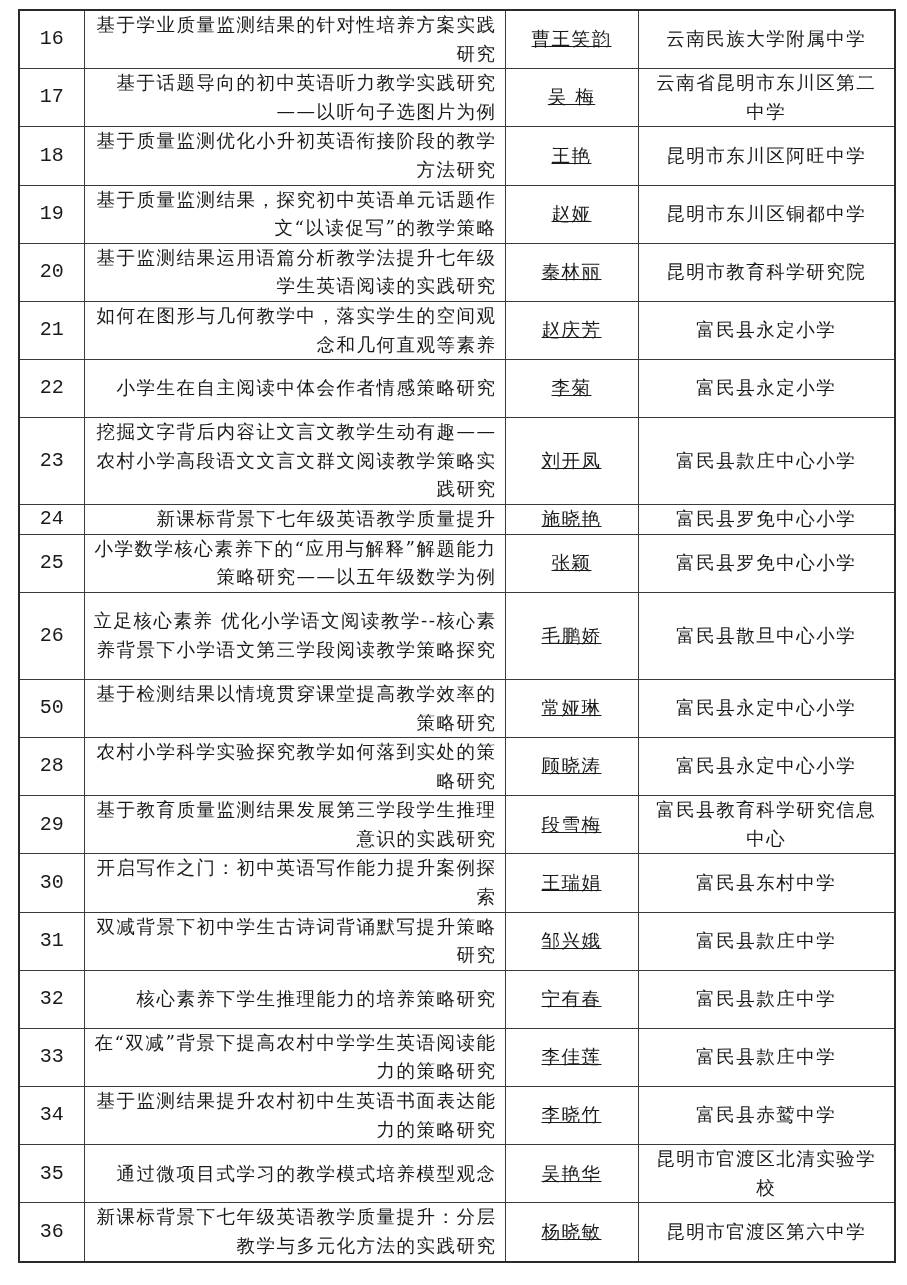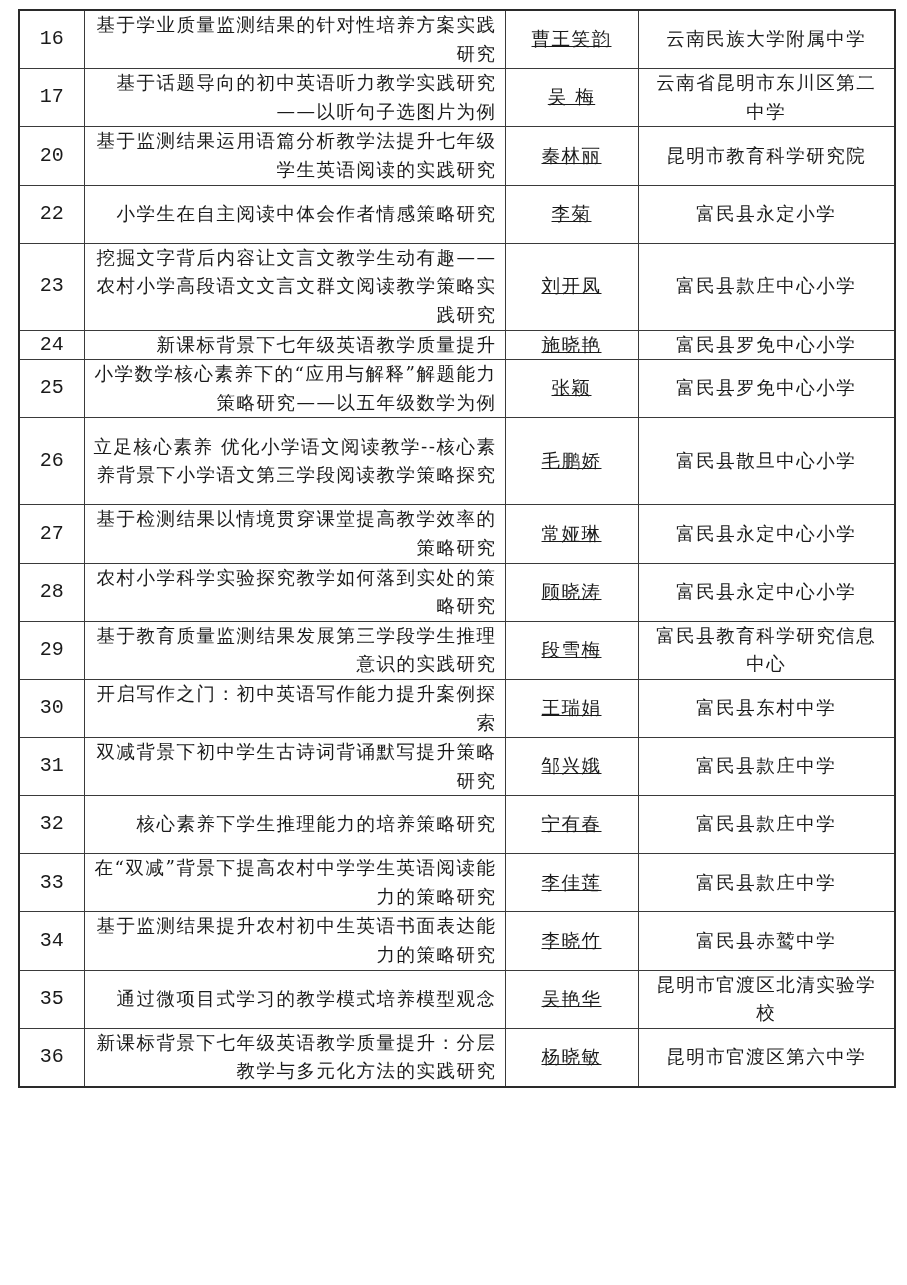--- a/index.html
+++ b/index.html
@@ -72,24 +72,42 @@
           <td class="author">曹王笑韵</td>
           <td class="unit">云南民族大学附属中学</td>
         </tr>
         <tr class="h2">
           <td class="no">17</td>
           <td class="title">基于话题导向的初中英语听力教学实践研究——以听句子选图片为例</td>
           <td class="author">吴 梅</td>
           <td class="unit">云南省昆明市东川区第二中学</td>
         </tr>
         <tr class="h2">
+          <td class="no">18</td>
+          <td class="title">基于质量监测优化小升初英语衔接阶段的教学方法研究</td>
+          <td class="author">王艳</td>
+          <td class="unit">昆明市东川区阿旺中学</td>
+        </tr>
+        <tr class="h2">
+          <td class="no">19</td>
+          <td class="title">基于质量监测结果，探究初中英语单元话题作文“以读促写”的教学策略</td>
+          <td class="author">赵娅</td>
+          <td class="unit">昆明市东川区铜都中学</td>
+        </tr>
+        <tr class="h2">
           <td class="no">20</td>
           <td class="title">基于监测结果运用语篇分析教学法提升七年级学生英语阅读的实践研究</td>
           <td class="author">秦林丽</td>
           <td class="unit">昆明市教育科学研究院</td>
+        </tr>
+        <tr class="h2">
+          <td class="no">21</td>
+          <td class="title">如何在图形与几何教学中，落实学生的空间观念和几何直观等素养</td>
+          <td class="author">赵庆芳</td>
+          <td class="unit">富民县永定小学</td>
         </tr>
         <tr class="h2">
           <td class="no">22</td>
           <td class="title">小学生在自主阅读中体会作者情感策略研究</td>
           <td class="author">李菊</td>
           <td class="unit">富民县永定小学</td>
         </tr>
         <tr class="h3">
           <td class="no">23</td>
           <td class="title">挖掘文字背后内容让文言文教学生动有趣——农村小学高段语文文言文群文阅读教学策略实践研究</td>
@@ -108,21 +126,21 @@
           <td class="author">张颖</td>
           <td class="unit">富民县罗免中心小学</td>
         </tr>
         <tr class="h3">
           <td class="no">26</td>
           <td class="title">立足核心素养 优化小学语文阅读教学--核心素养背景下小学语文第三学段阅读教学策略探究</td>
           <td class="author">毛鹏娇</td>
           <td class="unit">富民县散旦中心小学</td>
         </tr>
         <tr class="h2">
-          <td class="no">27</td>
+          <td class="no">50</td>
           <td class="title">基于检测结果以情境贯穿课堂提高教学效率的策略研究</td>
           <td class="author">常娅琳</td>
           <td class="unit">富民县永定中心小学</td>
         </tr>
         <tr class="h2">
           <td class="no">28</td>
           <td class="title">农村小学科学实验探究教学如何落到实处的策略研究</td>
           <td class="author">顾晓涛</td>
           <td class="unit">富民县永定中心小学</td>
         </tr>

